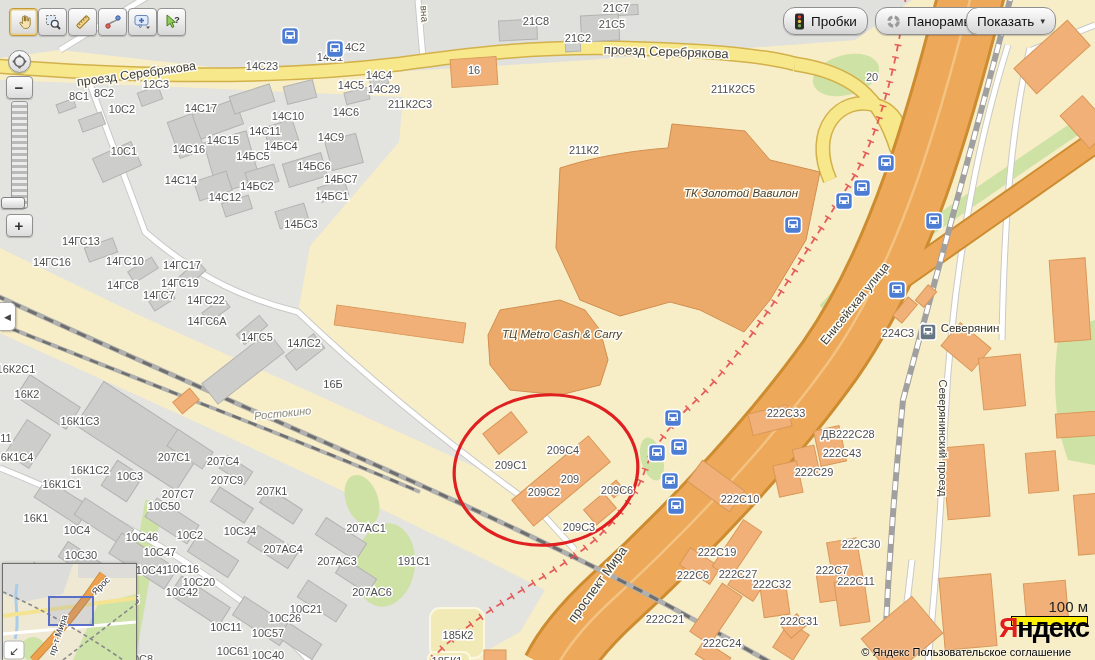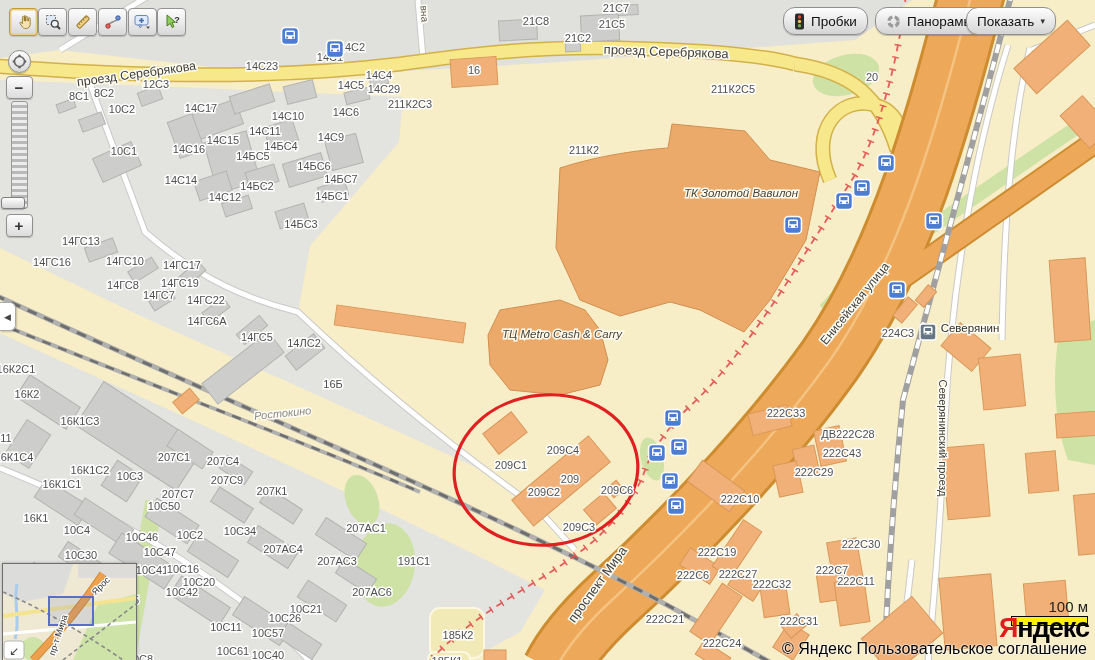--- a/index.html
+++ b/index.html
@@ -27,21 +27,21 @@
   #zhandle{position:relative;top:-13px;left:-4px;width:22px;height:10px;border:1px solid #808080;border-radius:3px;
         background:linear-gradient(#ffffff,#d5d5d5);cursor:grab;box-shadow:0 1px 1px rgba(0,0,0,.25);}
   #collapse{position:absolute;left:0;top:302px;width:15px;height:27px;background:#fff;border:1px solid #aaa;border-left:none;
         border-radius:0 6px 6px 0;display:flex;align-items:center;justify-content:center;font-size:9px;color:#444;cursor:pointer;
         box-shadow:1px 1px 2px rgba(0,0,0,.2);}
   #minimap{position:absolute;left:2px;top:563px;border:1px solid #6e6e6e;box-shadow:0 0 3px rgba(0,0,0,.3);cursor:pointer;}
   #scalewrap{position:absolute;right:7px;top:598px;text-align:right;font-size:15px;color:#222;}
   #scalebar{width:75px;height:8px;background:#ffef00;border:1px solid #000;margin-top:1px;margin-left:auto;}
   #logo{position:absolute;right:6px;top:613px;font-size:27px;font-weight:bold;letter-spacing:-1px;color:#000;}
   #logo .lead{color:#e01c1c;}
-  #copy{position:absolute;right:8px;bottom:2px;font-size:16px;color:#000;text-shadow:0 0 2px #fff,0 0 2px #fff;}
+  #copy{position:absolute;right:24px;bottom:2px;font-size:11px;color:#000;text-shadow:0 0 2px #fff,0 0 2px #fff;}
   #copy a{color:#000;cursor:pointer;}
 </style>
 </head>
 <body>
 
 <div id="stage">
 
   <svg id="mapsvg" width="1095" height="660" viewBox="0 0 1095 660">
 
     <rect x="0" y="0" width="1095" height="660" fill="#f7edc7"></rect>

